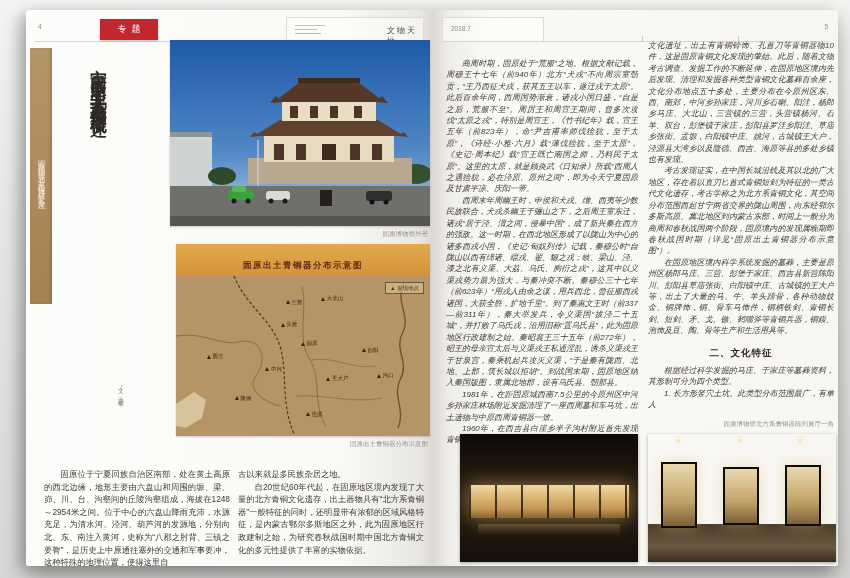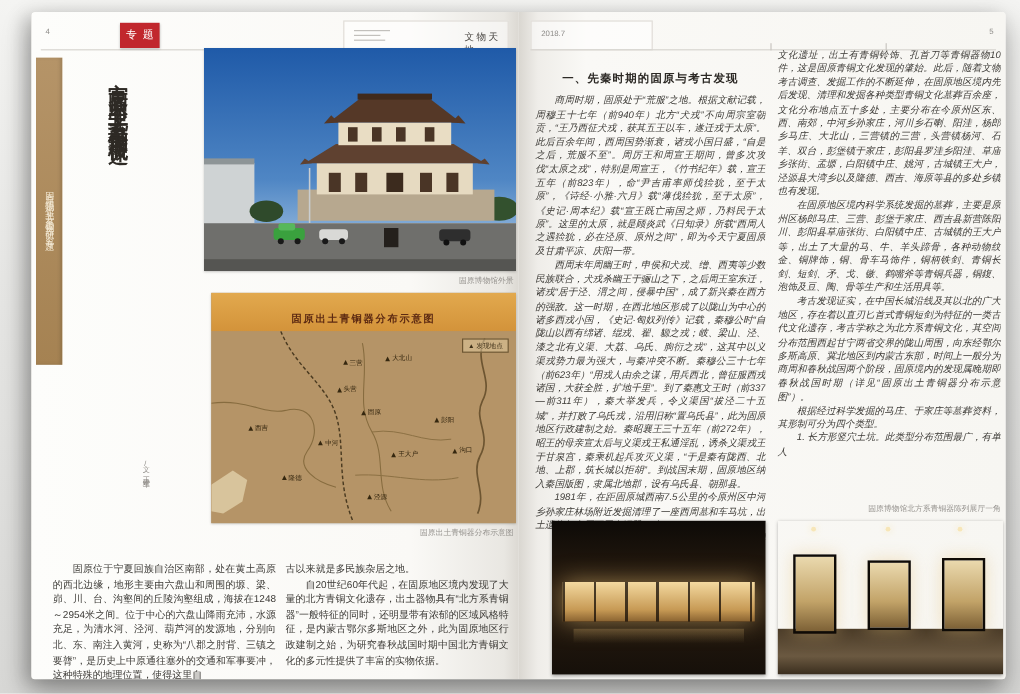--- a/index.html
+++ b/index.html
@@ -19,21 +19,21 @@
   .page-left{background:linear-gradient(90deg,#fdfdfb 0%,#faf9f6 78%,#e9e7e2 97%,#dcd9d3 100%);}
   .page-right{background:linear-gradient(90deg,#d9d6d0 0%,#efede9 4%,#faf9f6 14%,#f7f6f2 100%);}
   .edgeL{position:absolute;left:0;top:0;bottom:0;width:7px;
     background:linear-gradient(90deg,rgba(60,50,40,.35),rgba(60,50,40,0));pointer-events:none;}
 
   
   .pgnum{position:absolute;top:13px;font-size:6.5px;color:#8d8b88;}
   .rule{position:absolute;top:31px;border-top:1px solid #d8d5d0;}
   .tick{position:absolute;top:26px;width:1px;height:6px;background:#c9c6c1;}
   .badge{
-    position:absolute;left:74px;top:9px;width:33px;height:21px;
+    position:absolute;left:74px;top:9px;width:58px;height:21px;
     display:flex;align-items:center;justify-content:center;
     color:#fff;font-size:9px;letter-spacing:5px;padding-left:5px;box-sizing:border-box;
     box-shadow:0 1px 2px rgba(0,0,0,.25);
   }
   .hdrbox{position:absolute;border:1px solid #e0ddd8;background:rgba(255,255,255,.5);}
   .microbars span{display:block;height:1.5px;background:#c2c0bc;margin:2.5px 0;}
   .journal{position:absolute;font-size:8px;color:#4a4743;letter-spacing:2px;}
 
   
   .vert{writing-mode:vertical-rl;text-orientation:upright;}
@@ -258,31 +258,31 @@
   <div class="page page-right">
     <div class="hdrbox" style="left:10px;top:7px;width:100px;height:23px;">
       <div style="position:absolute;left:8px;top:7px;font-size:6.5px;color:#8d8b88;">2018.7</div>
     </div>
     <div class="rule" style="left:10px;right:8px;"></div>
     <div class="tick" style="left:210px;"></div>
     <div class="tick" style="left:306px;"></div>
     <div class="pgnum" style="right:10px;">5</div>
 
     <div class="col" style="left:14px;top:48px;width:192px;height:392px;">
-      <h3>一、先秦时期的固原与考古发现</h3>
       <p class="indent">商周时期，固原处于“荒服”之地。根据文献记载，周穆王十七年（前940年）北方“犬戎”不向周宗室朝贡，“王乃西征犬戎，获其五王以车，遂迁戎于太原”。此后百余年间，西周国势渐衰，诸戎小国日盛，“自是之后，荒服不至”。周厉王和周宣王期间，曾多次攻伐“太原之戎”，特别是周宣王，《竹书纪年》载，宣王五年（前823年），命“尹吉甫率师伐猃狁，至于太原”，《诗经·小雅·六月》载“薄伐猃狁，至于太原”，《史记·周本纪》载“宣王既亡南国之师，乃料民于太原”。这里的太原，就是顾炎武《日知录》所载“西周人之遇猃狁，必在泾原、原州之间”，即为今天宁夏固原及甘肃平凉、庆阳一带。</p>
       <p class="indent">西周末年周幽王时，申侯和犬戎、缯、西夷等少数民族联合，犬戎杀幽王于骊山之下，之后周王室东迁，诸戎“居于泾、渭之间，侵暴中国”，成了新兴秦在西方的强敌。这一时期，在西北地区形成了以陇山为中心的诸多西戎小国，《史记·匈奴列传》记载，秦穆公时“自陇山以西有绵诸、绲戎、翟、䝠之戎；岐、梁山、泾、漆之北有义渠、大荔、乌氏、朐衍之戎”，这其中以义渠戎势力最为强大，与秦冲突不断。秦穆公三十七年（前623年）“用戎人由余之谋，用兵西北，曾征服西戎诸国，大获全胜，扩地千里”。到了秦惠文王时（前337—前311年），秦大举发兵，令义渠国“拔泾二十五城”，并打败了乌氏戎，沿用旧称“置乌氏县”，此为固原地区行政建制之始。秦昭襄王三十五年（前272年），昭王的母亲宣太后与义渠戎王私通淫乱，诱杀义渠戎王于甘泉宫，秦乘机起兵攻灭义渠，“于是秦有陇西、北地、上郡，筑长城以拒胡”。到战国末期，固原地区纳入秦国版图，隶属北地郡，设有乌氏县、朝那县。</p>
       <p class="indent">1981年，在距固原城西南7.5公里的今原州区中河乡孙家庄林场附近发掘清理了一座西周墓和车马坑，出土遗物与中原西周青铜器一致。</p>
       <p class="indent">1960年，在西吉县白崖乡半子沟村附近首先发现青铜</p>
     </div>
 
     <div class="col" style="left:216px;top:30px;width:186px;height:382px;">
       <p>文化遗址，出土有青铜铃饰、孔首刀等青铜器物10件，这是固原青铜文化发现的肇始。此后，随着文物考古调查、发掘工作的不断延伸，在固原地区境内先后发现、清理和发掘各种类型青铜文化墓葬百余座，文化分布地点五十多处，主要分布在今原州区东、西、南郊，中河乡孙家庄，河川乡石喇、阳洼，杨郎乡马庄、大北山，三营镇的三营，头营镇杨河、石羊、双台，彭堡镇于家庄，彭阳县罗洼乡阳洼、草庙乡张街、孟塬，白阳镇中庄、姚河，古城镇王大户，泾源县大湾乡以及隆德、西吉、海原等县的多处乡镇也有发现。</p>
+      <p class="indent">考古发现证实，在中国长城沿线及其以北的广大地区，存在着以直刃匕首式青铜短剑为特征的一类古代文化遗存，考古学称之为北方系青铜文化，其空间分布范围西起甘宁两省交界的陇山周围，向东经鄂尔多斯高原、冀北地区到内蒙古东部，时间上一般分为商周和春秋战国两个阶段，固原境内的发现属晚期即春秋战国时期（详见“固原出土青铜器分布示意图”）。</p>
       <p class="indent">在固原地区境内科学系统发掘的墓葬，主要是原州区杨郎马庄、三营、彭堡于家庄、西吉县新营陈阳川、彭阳县草庙张街、白阳镇中庄、古城镇的王大户等，出土了大量的马、牛、羊头蹄骨，各种动物纹金、铜牌饰，铜、骨车马饰件，铜柄铁剑、青铜长剑、短剑、矛、戈、镞、鹤嘴斧等青铜兵器，铜鍑、泡饰及豆、陶、骨等生产和生活用具等。</p>
-      <p class="indent">考古发现证实，在中国长城沿线及其以北的广大地区，存在着以直刃匕首式青铜短剑为特征的一类古代文化遗存，考古学称之为北方系青铜文化，其空间分布范围西起甘宁两省交界的陇山周围，向东经鄂尔多斯高原、冀北地区到内蒙古东部，时间上一般分为商周和春秋战国两个阶段，固原境内的发现属晚期即春秋战国时期（详见“固原出土青铜器分布示意图”）。</p>
+      <h3 class="h3-mid">二、文化特征</h3>
       <p class="indent">根据经过科学发掘的马庄、于家庄等墓葬资料，其形制可分为四个类型。</p>
       <p class="indent">1. 长方形竖穴土坑。此类型分布范围最广，有单人</p>
     </div>
 
     <div class="caption" style="left:216px;width:186px;top:410px;">固原博物馆北方系青铜器陈列展厅一角</div>
 
     <div class="photo ph1">
       <div class="case"></div>
       <div class="mullions"></div>
       <div class="glow"></div>

